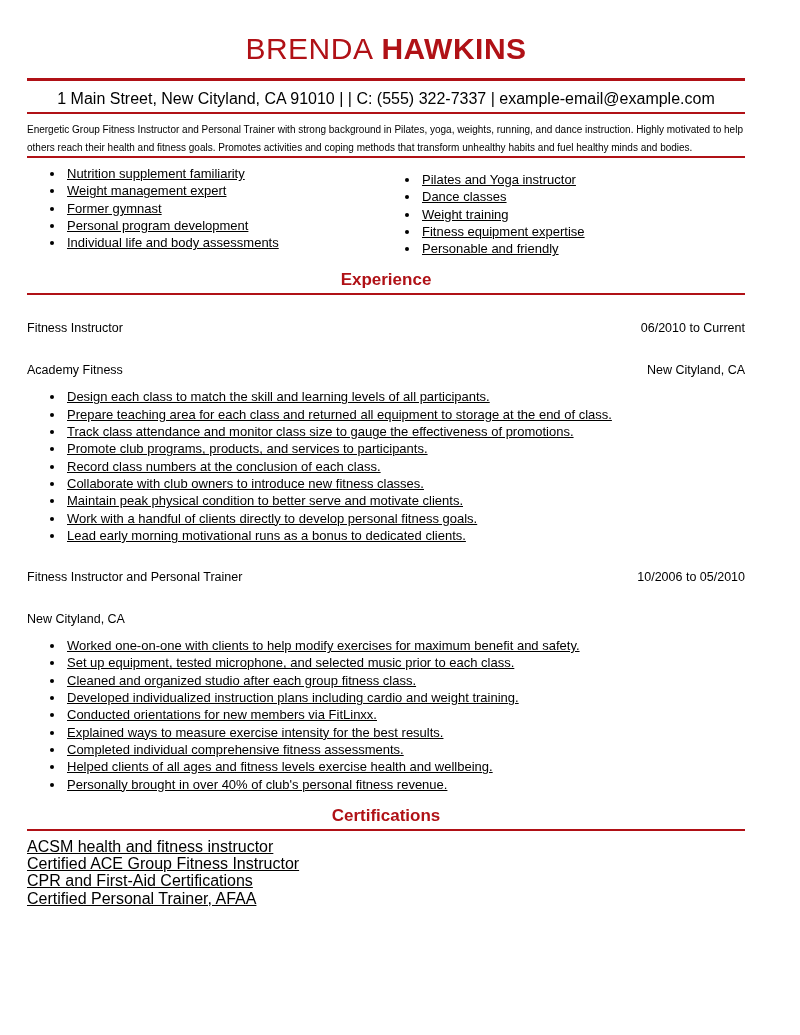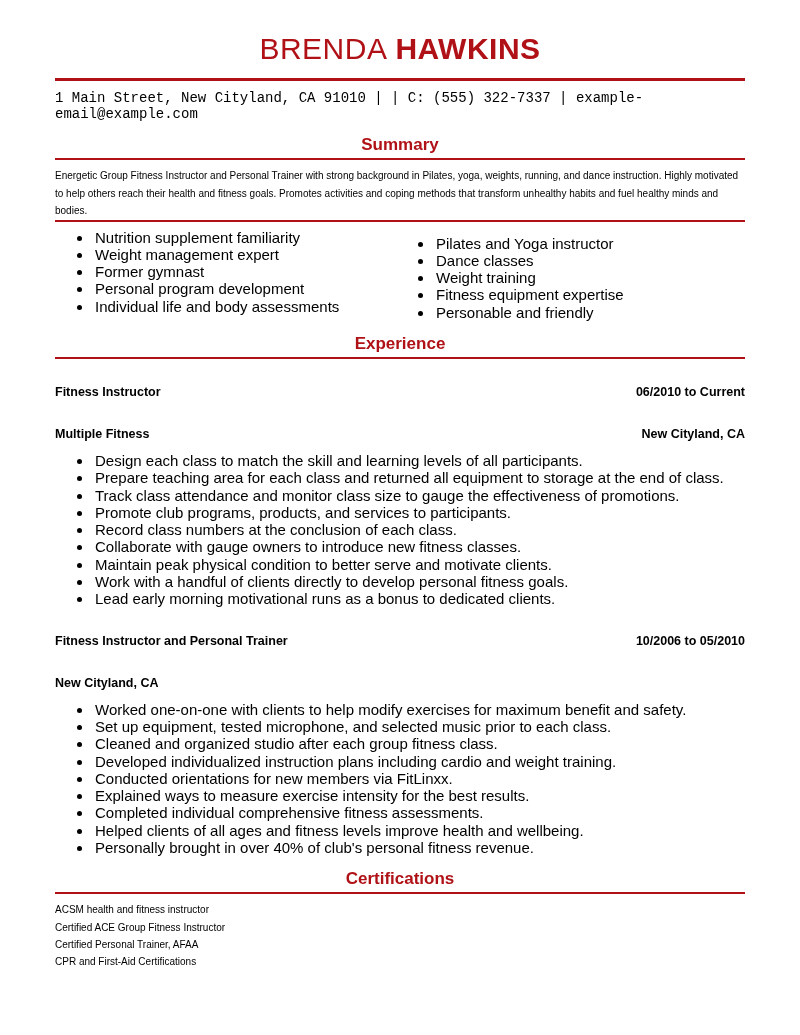--- a/index.html
+++ b/index.html
@@ -8,42 +8,41 @@
     background: #ffffff;
   }
   body {
     width: 800px;
     height: 1035px;
     font-family: "Liberation Sans", sans-serif;
     color: #000000;
     overflow: hidden;
   }
   .page {
-    padding: 26px 55px 0 55px;
+    padding: 26px 55px 0 27px;
   }
   
   .name {
     text-align: center;
     font-size: 30px;
     letter-spacing: 0.5px;
     color: var(--accent, #b01116);
     margin: 6px 0 12px 0;
   }
   .name .first { font-weight: 400; }
   .name .last  { font-weight: 700; margin-left: 8px; }
   .name-rule {
     height: 3px;
     background: var(--accent, #b01116);
     margin: 0 0 9px 0;
   }
   .contact {
-    text-align: left;
-    font-size: 14px;
+    text-align: center;
+    font-size: 16px;
     margin-bottom: 4px;
-    font-family: Liberation Mono, monospace;
   }
   
   .section-heading {
     text-align: center;
     color: var(--accent, #b01116);
     font-size: 17px;
     font-weight: 700;
     margin: 13px 0 3px 0;
   }
   .section-rule {
@@ -58,55 +57,56 @@
   
   .highlights-cols {
     display: flex;
   }
   .highlights-col { width: 50%; }
   ul.bullets {
     margin: 0;
     padding-left: 38px;
   }
   ul.bullets li {
-    font-size: 15px;
+    font-size: 13px;
     line-height: 17.3px;
     padding-left: 2px;
+    text-decoration: underline;
   }
   .highlights-col.right ul.bullets { padding-left: 34px; margin-top: 6px; }
   
   .job { margin-top: 2px; margin-bottom: 12px; }
   .job-row {
     display: flex;
     justify-content: space-between;
-    font-weight: 700;
+    font-weight: 400;
     font-size: 12.5px;
     line-height: 17px;
     margin-top: 25px;
   }
   .job ul.bullets { margin-top: 9px; }
   
   .cert-list {
-    font-size: 10px;
+    font-size: 16px;
     line-height: 17.3px;
+    text-decoration: underline;
   }
   .cert-item { }
 </style>
 </head>
 <body>
 
 <div class="page">
 
   <div class="name">
     <span class="first">BRENDA</span><span class="last">HAWKINS</span>
   </div>
   <div class="name-rule"></div>
   <div class="contact">1 Main Street, New Cityland, CA 91010 | | C: (555) 322-7337 | example-email@example.com</div>
 
-  <div class="section-heading">Summary</div>
   <div class="section-rule"></div>
   <div class="summary-text">Energetic Group Fitness Instructor and Personal Trainer with strong background in Pilates, yoga, weights, running, and dance instruction. Highly motivated to help others reach their health and fitness goals. Promotes activities and coping methods that transform unhealthy habits and fuel healthy minds and bodies.</div>
 
   <div class="section-rule"></div>
   <div class="highlights-cols">
     <div class="highlights-col left">
       <ul class="bullets">
         <li>Nutrition supplement familiarity</li>
         <li>Weight management expert</li>
         <li>Former gymnast</li>
@@ -127,30 +127,30 @@
 
   <div class="section-heading">Experience</div>
   <div class="section-rule"></div>
 
   <div class="job">
     <div class="job-row">
       <span>Fitness Instructor</span>
       <span>06/2010 to Current</span>
     </div>
     <div class="job-row">
-      <span>Multiple Fitness</span>
+      <span>Academy Fitness</span>
       <span>New Cityland, CA</span>
     </div>
     <ul class="bullets">
       <li>Design each class to match the skill and learning levels of all participants.</li>
       <li>Prepare teaching area for each class and returned all equipment to storage at the end of class.</li>
       <li>Track class attendance and monitor class size to gauge the effectiveness of promotions.</li>
       <li>Promote club programs, products, and services to participants.</li>
       <li>Record class numbers at the conclusion of each class.</li>
-      <li>Collaborate with gauge owners to introduce new fitness classes.</li>
+      <li>Collaborate with club owners to introduce new fitness classes.</li>
       <li>Maintain peak physical condition to better serve and motivate clients.</li>
       <li>Work with a handful of clients directly to develop personal fitness goals.</li>
       <li>Lead early morning motivational runs as a bonus to dedicated clients.</li>
     </ul>
   </div>
 
   <div class="job">
     <div class="job-row">
       <span>Fitness Instructor and Personal Trainer</span>
       <span>10/2006 to 05/2010</span>
@@ -159,27 +159,27 @@
       <span>New Cityland, CA</span>
     </div>
     <ul class="bullets">
       <li>Worked one-on-one with clients to help modify exercises for maximum benefit and safety.</li>
       <li>Set up equipment, tested microphone, and selected music prior to each class.</li>
       <li>Cleaned and organized studio after each group fitness class.</li>
       <li>Developed individualized instruction plans including cardio and weight training.</li>
       <li>Conducted orientations for new members via FitLinxx.</li>
       <li>Explained ways to measure exercise intensity for the best results.</li>
       <li>Completed individual comprehensive fitness assessments.</li>
-      <li>Helped clients of all ages and fitness levels improve health and wellbeing.</li>
+      <li>Helped clients of all ages and fitness levels exercise health and wellbeing.</li>
       <li>Personally brought in over 40% of club's personal fitness revenue.</li>
     </ul>
   </div>
 
   <div class="section-heading">Certifications</div>
   <div class="section-rule"></div>
   <div class="cert-list">
     <div class="cert-item">ACSM health and fitness instructor</div>
     <div class="cert-item">Certified ACE Group Fitness Instructor</div>
+    <div class="cert-item">CPR and First-Aid Certifications</div>
     <div class="cert-item">Certified Personal Trainer, AFAA</div>
-    <div class="cert-item">CPR and First-Aid Certifications</div>
   </div>
 
 </div>
 
 </body></html>

